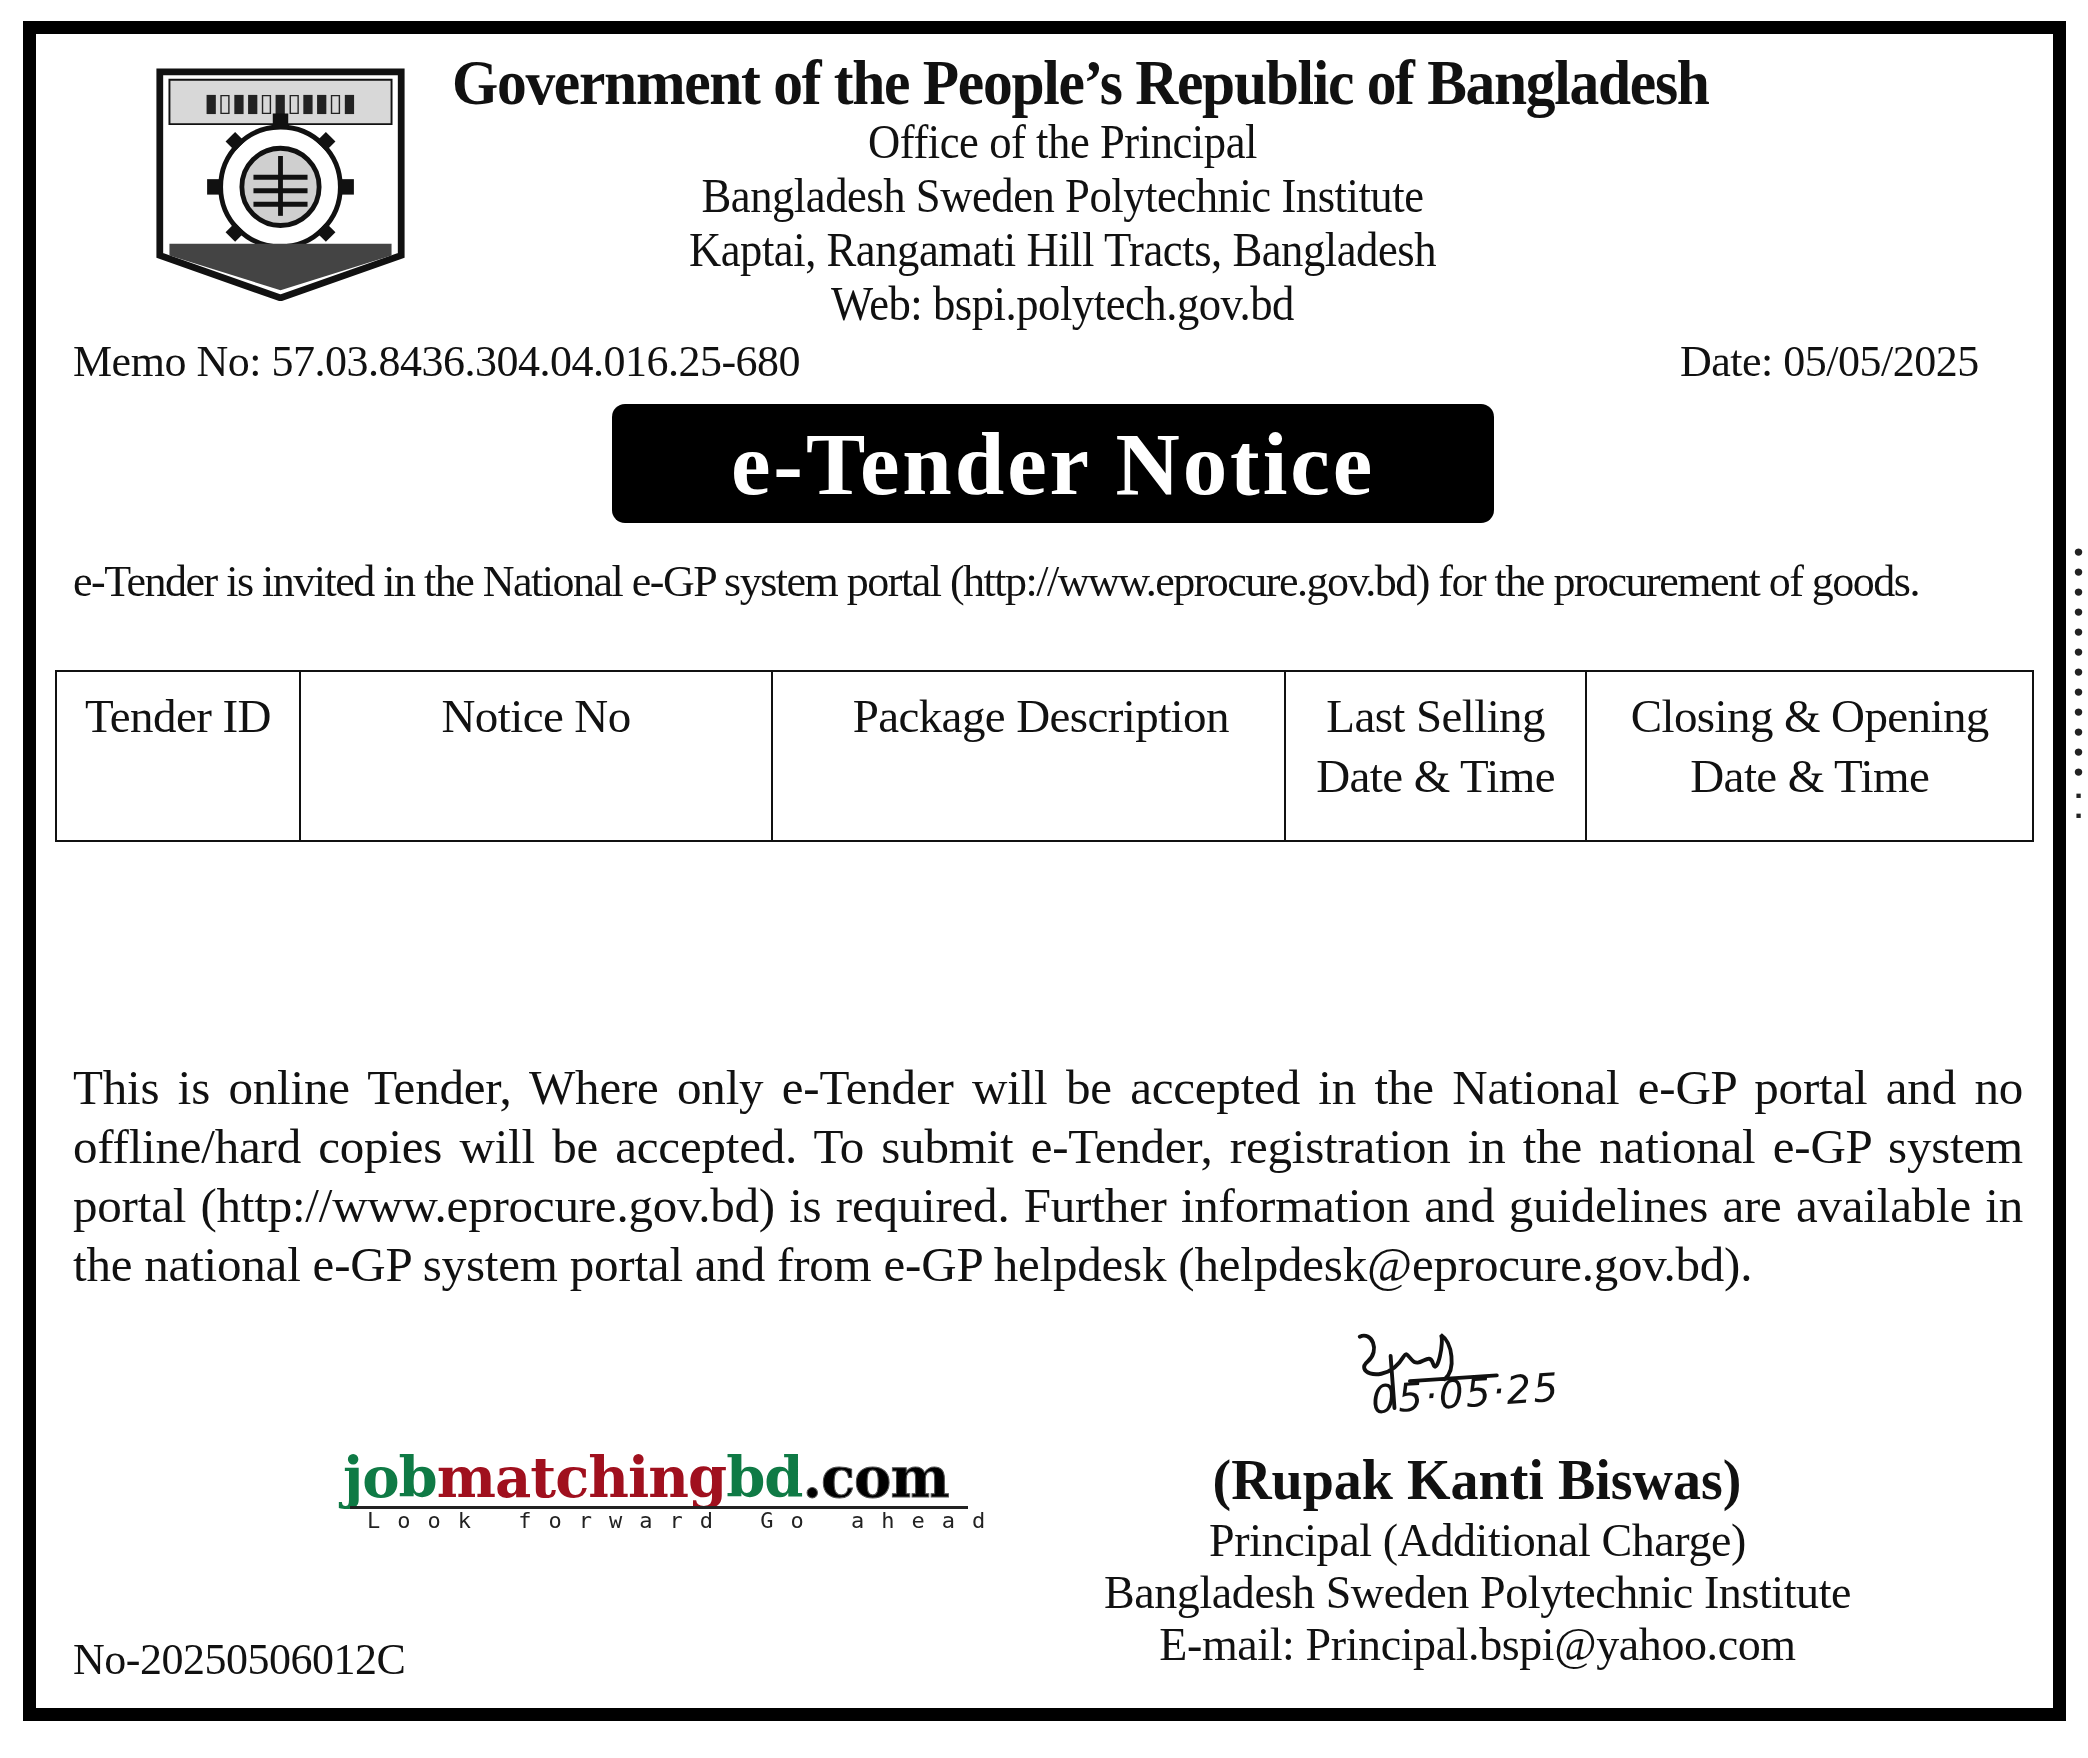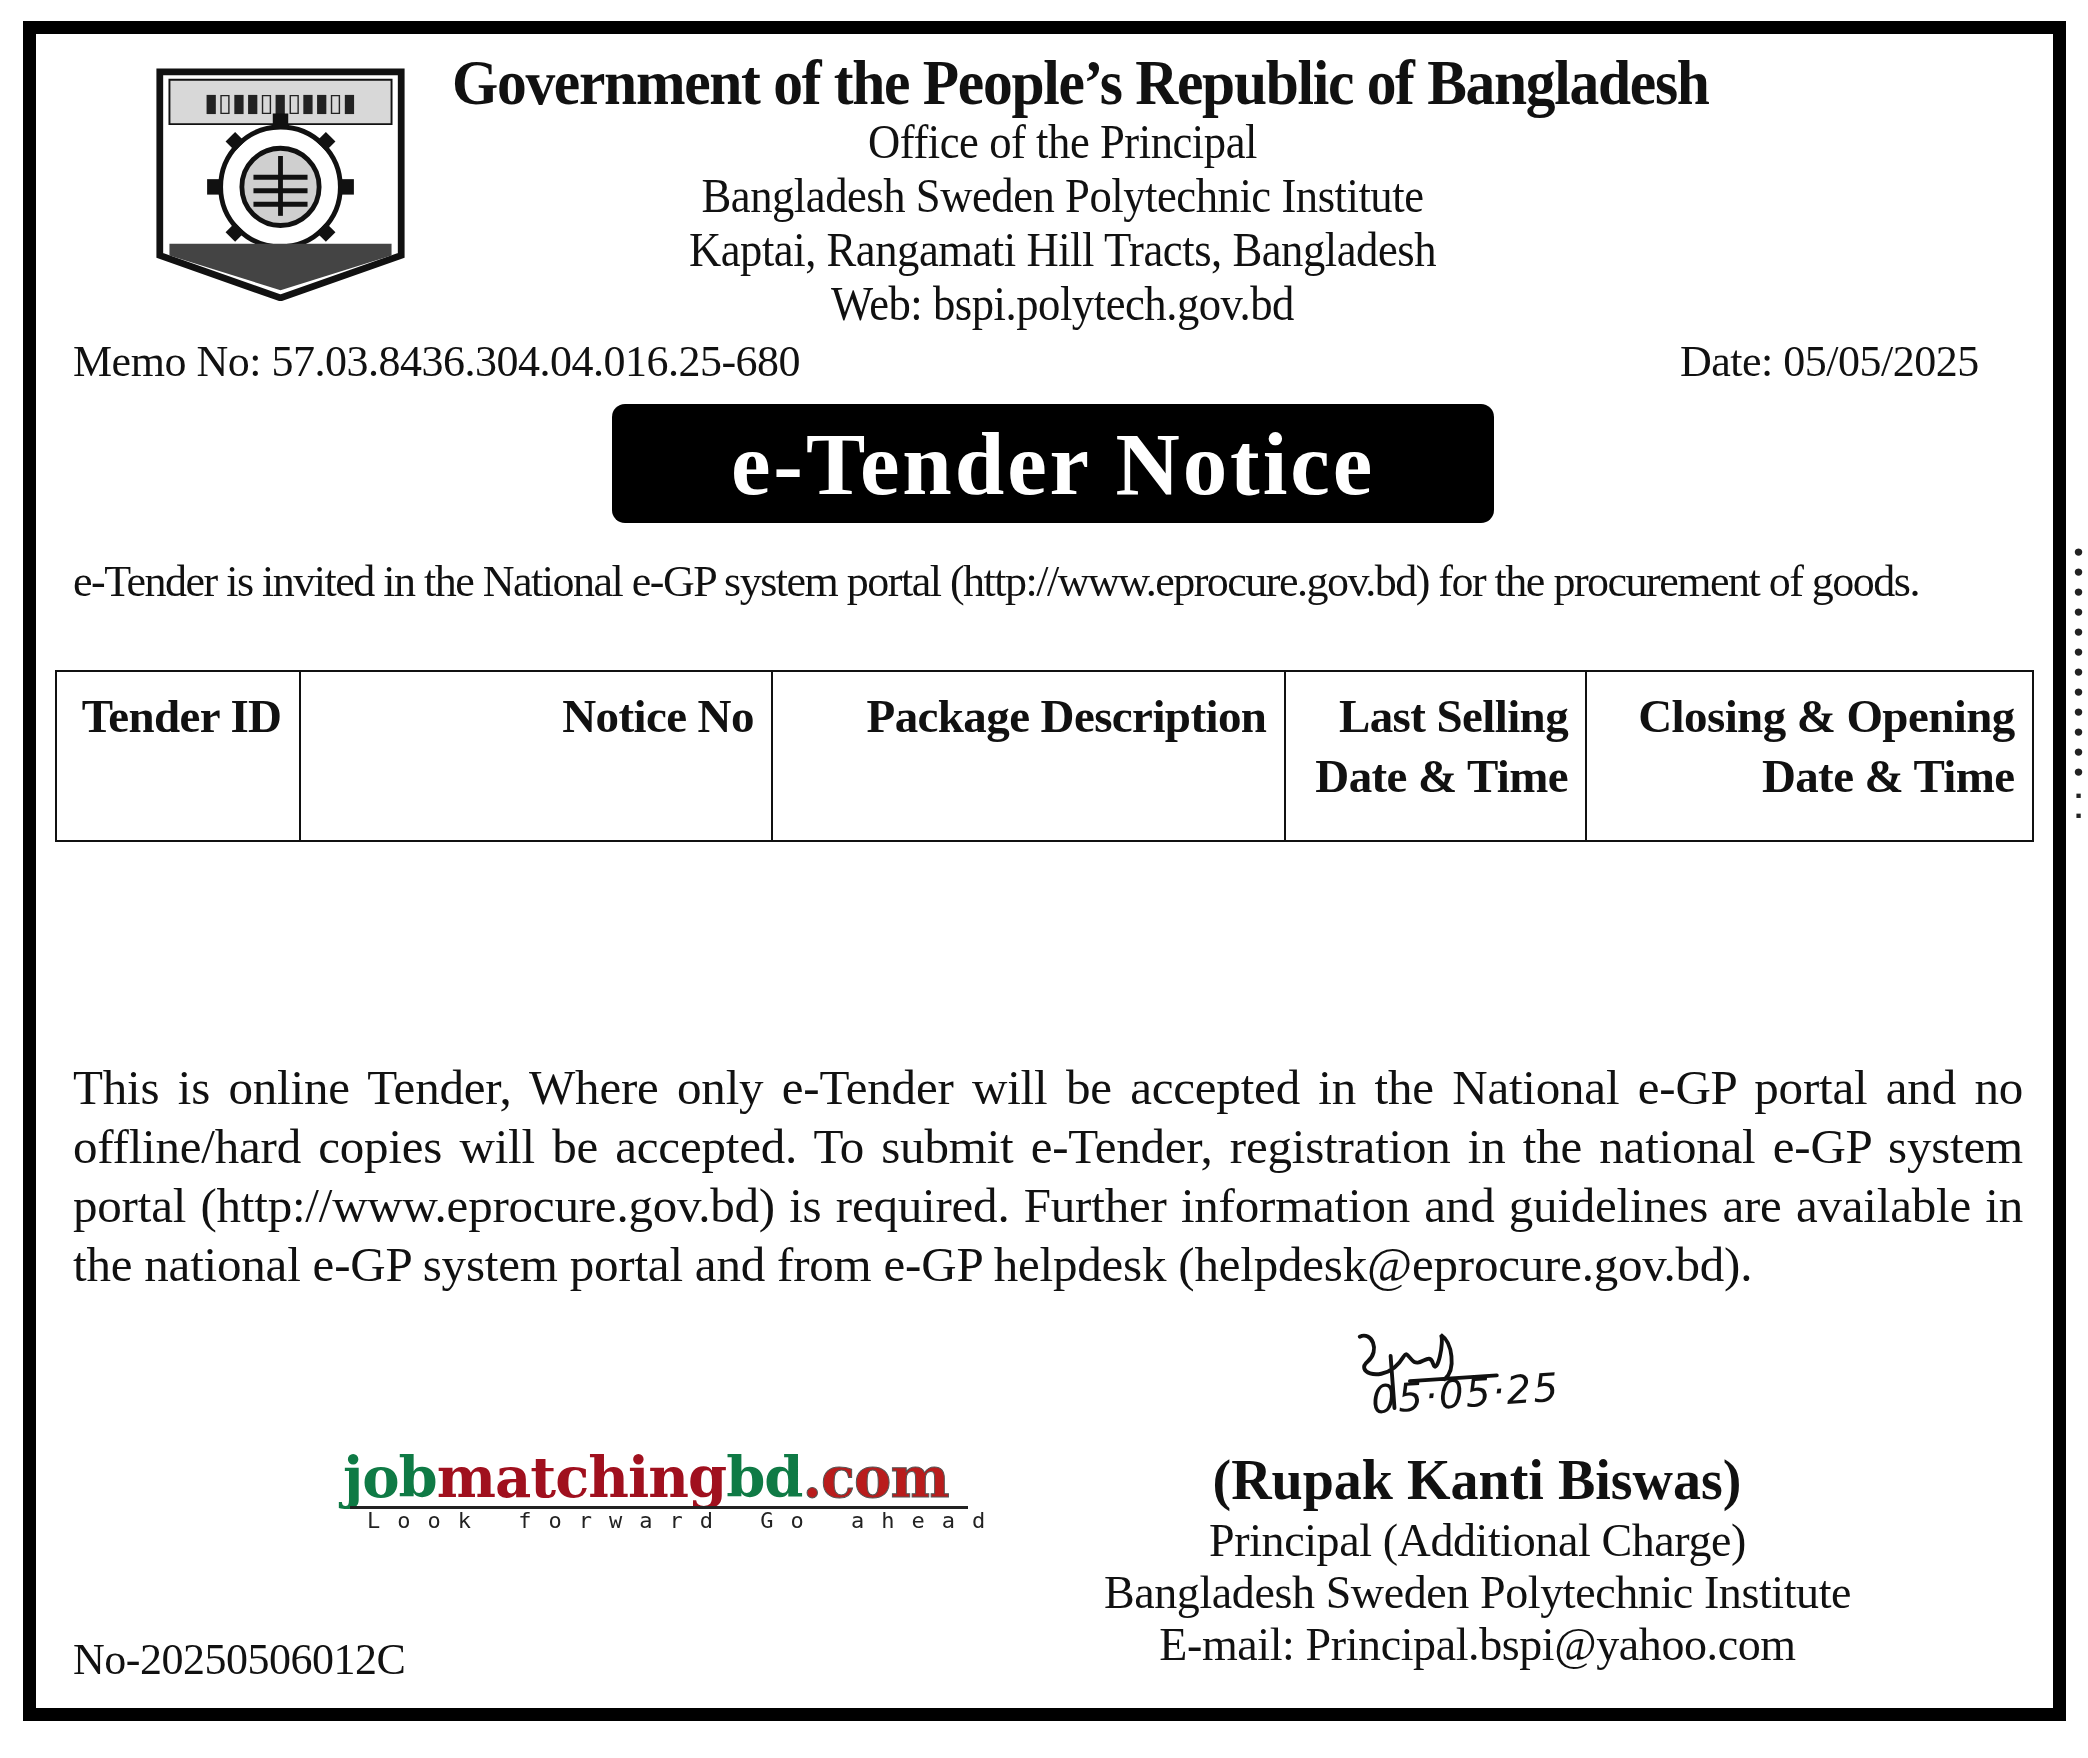--- a/index.html
+++ b/index.html
@@ -15,33 +15,33 @@
   .memo { left: 73px; top: 336px; font-size: 44px; letter-spacing: -0.5px; }
   .date { left: 1680px; top: 336px; font-size: 44px; letter-spacing: -0.5px; }
   .banner { left: 612px; top: 404px; width: 882px; height: 119px; background: #000;
             display: flex; align-items: center; justify-content: center; border-radius: 13px; }
   .banner span { color: #fff; font-size: 89px; font-weight: bold; letter-spacing: 2.9px; }
   .intro { left: 73px; top: 554px; width: 1950px; font-size: 44px; line-height: 56px;
            letter-spacing: -1.5px; text-align: justify; }
   table.tender { position: absolute; left: 55px; top: 670px; width: 1979px;
                  border-collapse: collapse; font-size: 47px; letter-spacing: -0.6px; }
   table.tender td, table.tender th { border: 2.9px solid #111; vertical-align: top;
-                 font-weight: bold; text-align: right; padding: 13.5px 17.4px 0 17.4px; line-height: 60px; }
+                 font-weight: normal; text-align: center; padding: 13.5px 17.4px 0 17.4px; line-height: 60px; }
   table.tender tr.head th { height: 154px; }
   table.tender tr.row td { height: 180px; padding-top: 42px; }
   .body-para { left: 73px; top: 1058px; width: 1950px; font-size: 49px; line-height: 59px;
                text-align: justify; letter-spacing: -0.2px; }
   .sig-mark { left: 1352px; top: 1321px; width: 251px; height: 126px; }
   .sig-date { left: 1371px; top: 1371px; font-family: "DejaVu Sans", sans-serif; font-size: 39px;
               font-style: italic; transform: rotate(-4deg); letter-spacing: 1.9px; }
   .sig-name { left: 1091px; top: 1448px; width: 772px; text-align: center; font-size: 56px; font-weight: bold; }
   .sig-line { left: 1043px; width: 869px; text-align: center; font-size: 46px; letter-spacing: -0.4px; }
   .wm { left: 343px; top: 1448px; font-family: "DejaVu Serif", serif; font-weight: bold; font-size: 56px;
         letter-spacing: -1px; line-height: 58px; }
-  .wm .g { color: #0f7a45; } .wm .r { color: #a0101e; } .wm .y { color: #b91c1c; margin-top: 8px; -webkit-text-stroke: 1px #555; }
+  .wm .g { color: #0f7a45; } .wm .r { color: #a0101e; } .wm .y { color: #000000; margin-top: 8px; -webkit-text-stroke: 1px #555; }
   .wm-rule { left: 350px; top: 1506px; width: 618px; height: 2.9px; background: #222; }
   .wm-tag { left: 367px; top: 1508px; width: 599px; font-family: "DejaVu Sans Mono", monospace; font-size: 22px;
             letter-spacing: 17px; color: #222; white-space: nowrap; }
   .ref { left: 73px; top: 1634px; font-size: 44px; letter-spacing: -0.5px; }
   .edge-strip { left: 2074px; top: 541px; width: 14.5px; height: 319px; overflow: hidden;
                 font-family: "Liberation Serif", serif; font-size: 17.4px; color: #222;
                 writing-mode: vertical-rl; white-space: nowrap; }
 </style>
 </head>
 <body>

